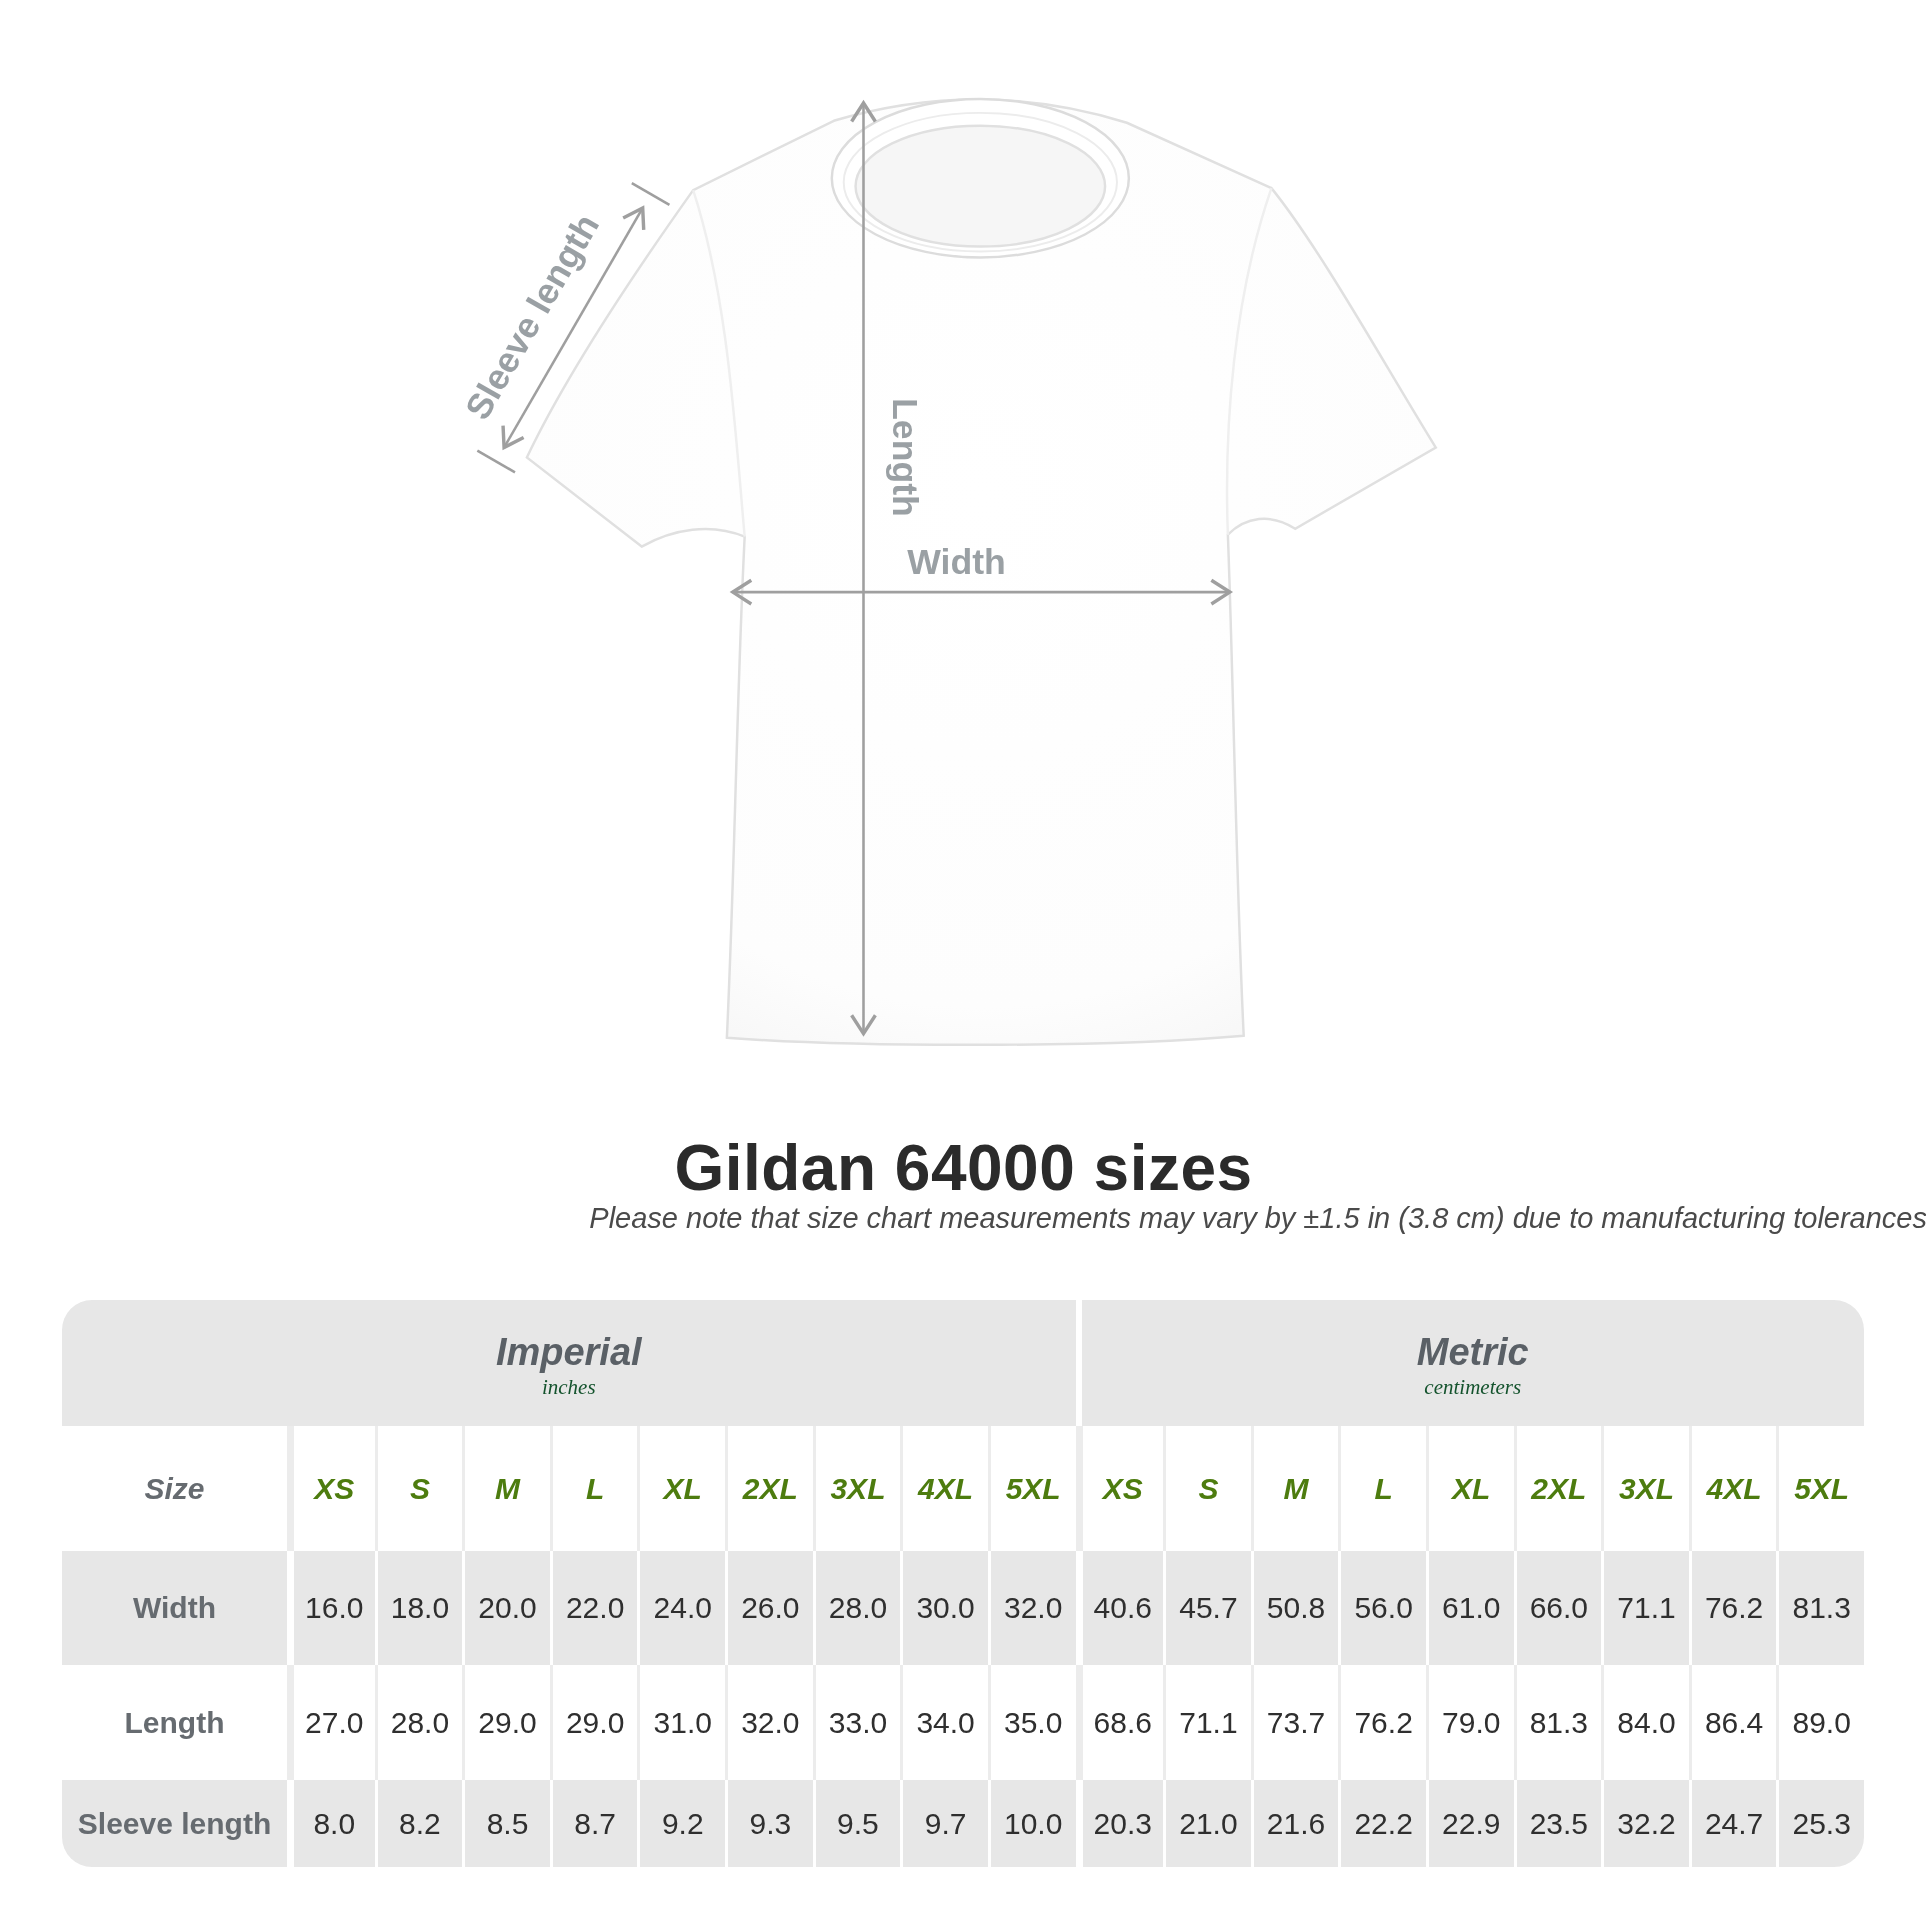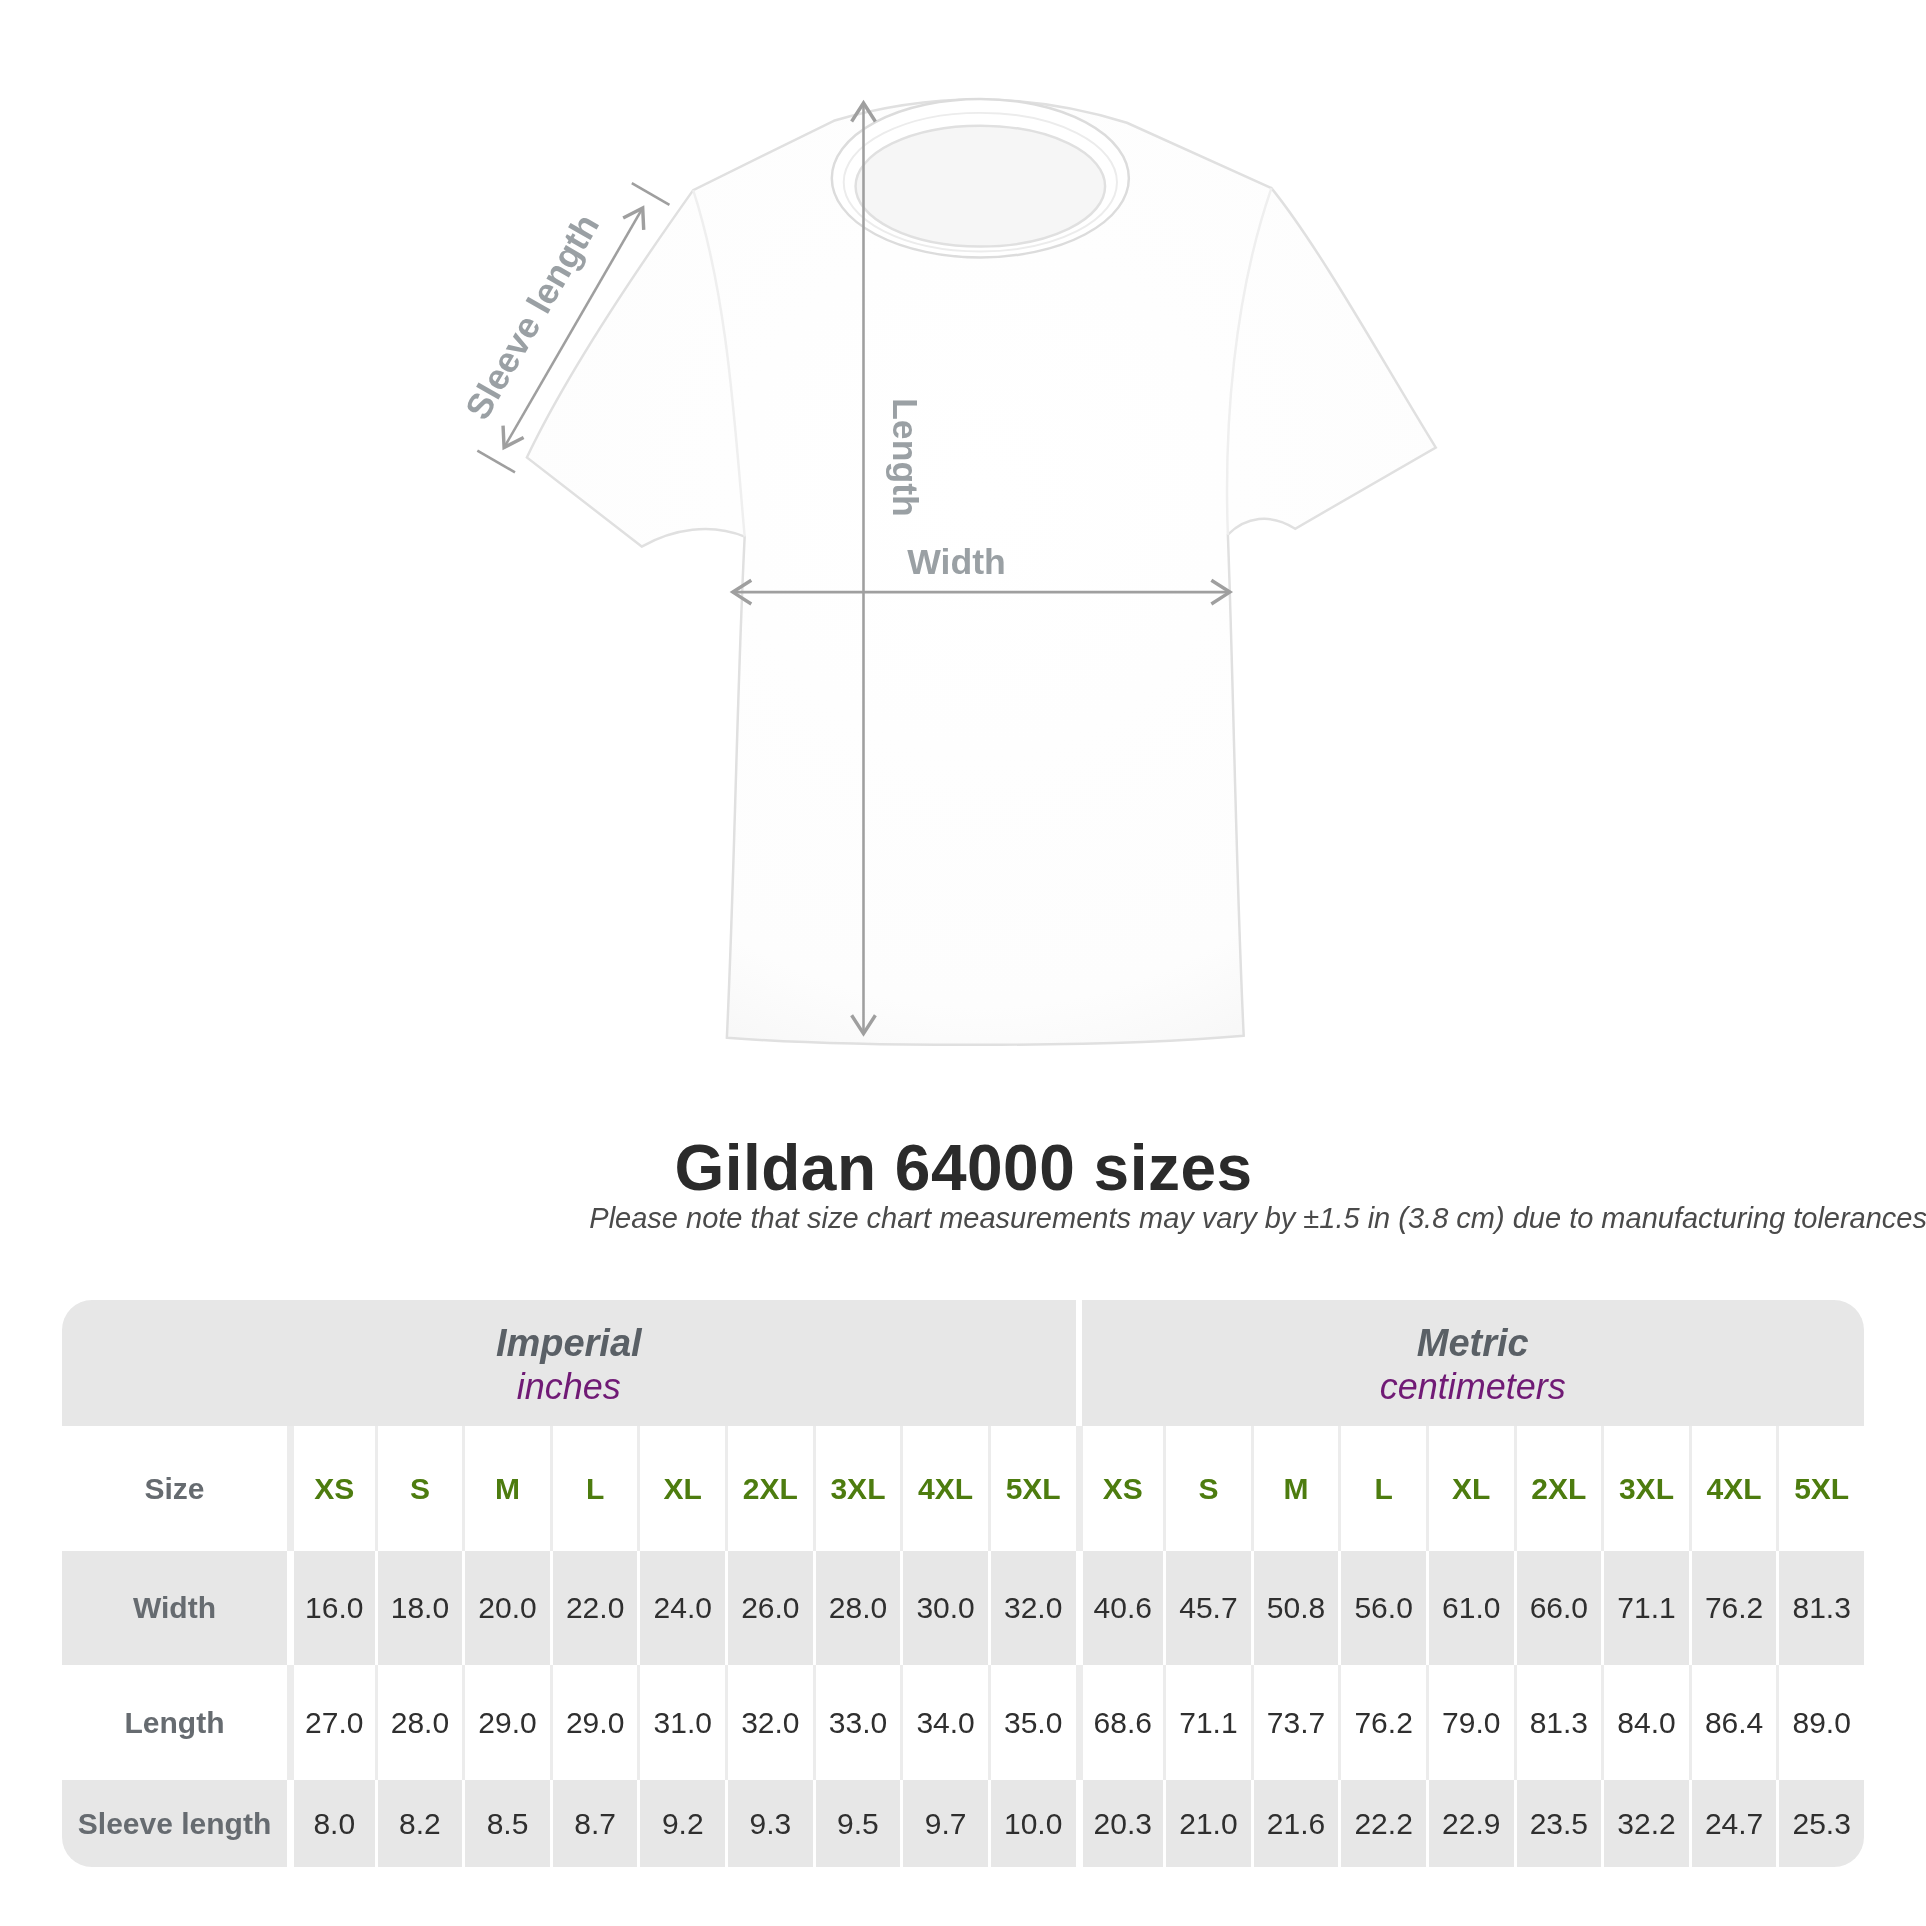--- a/index.html
+++ b/index.html
@@ -26,35 +26,35 @@
     border-radius:30px;overflow:hidden;background:#ffffff;
   }
   .units-band{display:flex;height:126px;background:#ffffff;}
   .unit-cell{
     background:#e7e7e7;display:flex;flex-direction:column;align-items:center;justify-content:center;
     gap:1px;padding-top:4px;
   }
   .unit-cell.left{width:calc((100% - 225px)/2 + 225px);border-right:6px solid #ffffff;}
   .unit-cell.right{flex:1;}
   .unit-name{font-size:38px;font-weight:bold;font-style:italic;color:#5a6066;}
-  .unit-sub{font-size:36px;font-style:italic;color:#701a75;}
+  .unit-sub{font-size:21px;font-style:italic;color:#14532d;font-family:Liberation Serif, serif;}
   .trow{display:grid;grid-template-columns:225px repeat(18, 1fr);align-items:center;}
   .trow.size-row{height:125px;background:#ffffff;}
   .trow.r0{height:114px;}
   .trow.r1{height:115px;}
   .trow.r2{height:88px;}
   .trow.gray{background:#e7e7e7;}
   .trow.white{background:#ffffff;}
   .cell{
     height:100%;display:flex;align-items:center;justify-content:center;
     font-size:30px;color:#2f2f2f;
   }
   .cell.label{font-weight:bold;color:#666b70;}
   .cell.head{font-weight:bold;color:#4d7c0f;}
-  .size-row .cell{border-left:3px solid #ececec;}
+  .size-row .cell{border-left:3px solid #ececec;font-style:italic;}
   .trow.white .cell{border-left:3px solid #ececec;}
   .trow.gray .cell{border-left:3px solid #ffffff;}
   .cell.label{border-left:none !important;}
   .cell.group-start{border-left-width:7px !important;}
 </style>
 </head>
 <body>
 
 <div class="canvas">
 

